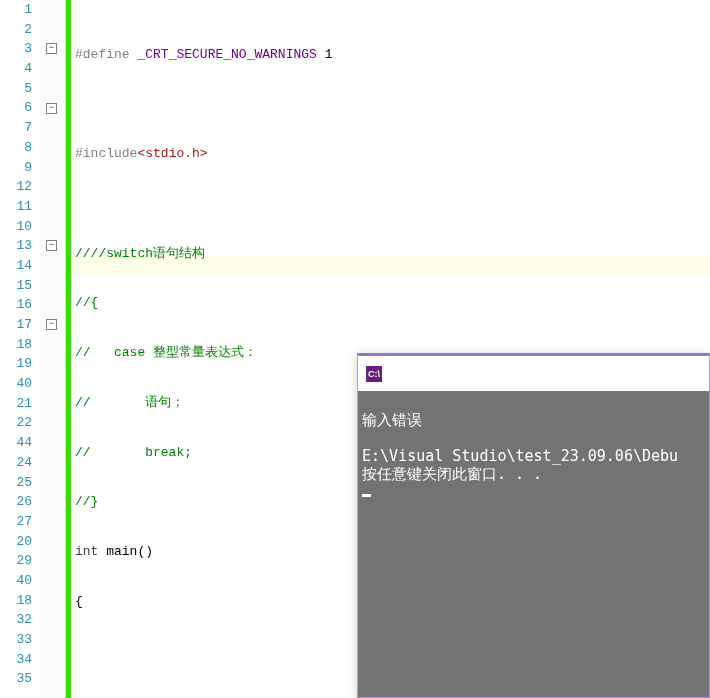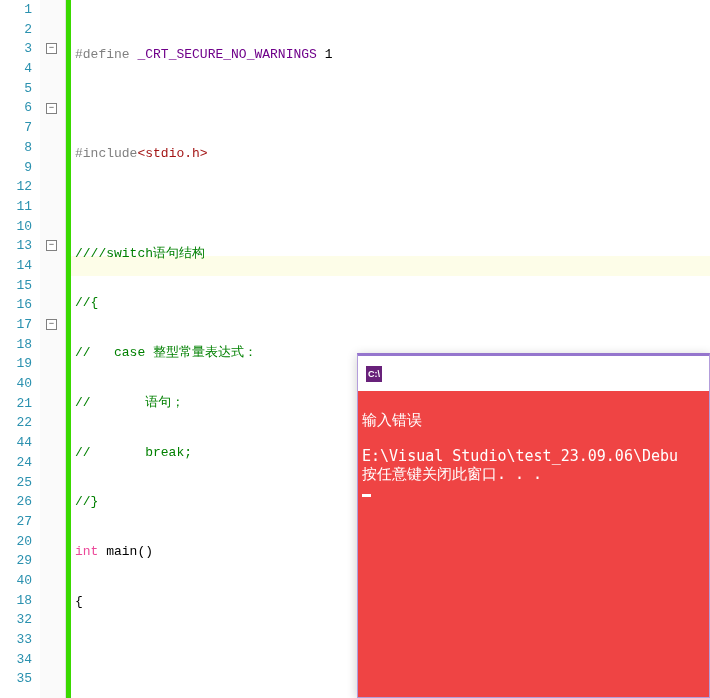--- a/index.html
+++ b/index.html
@@ -53,21 +53,21 @@
   .code {
     flex: 1;
     padding-left: 4px;
     white-space: pre;
     position: relative;
   }
   .code .line { height: 19.7px; line-height: 19.7px; }
   .hl-line { background: #fdfde8; position:absolute; left:0; right:0; height:19.7px; z-index:-1; }
   .kw-pp   { color: #808080; }
   .kw-def  { color: #6f008a; }
-  .kw-blue { color: #ec4899; }
+  .kw-blue { color: #404040; }
   .kw-green{ color: #008000; }
   .kw-str  { color: #a31515; }
   
   .console-win {
     position: absolute;
     left: 357px;
     top: 353px;
     right: 0;
     bottom: 0;
     border: 1px solid #b39ddb;
@@ -89,21 +89,21 @@
   .console-title .icon {
     width: 16px; height: 16px;
     background: #68217a;
     color: #fff;
     font-size: 9px;
     text-align:center;
     line-height:16px;
     margin-right: 8px;
   }
   .console-body {
-    background: #ef4444;
+    background: #737373;
     color: #fff;
     font-family: "NSimSun", Consolas, monospace;
     font-size: 15px;
     padding: 2px 4px;
     height: calc(100% - 35px);
     white-space: pre;
     line-height: 18px;
   }
   .cursor-blk {
     display:inline-block; width:9px; height:3px; background:#fff; vertical-align: baseline;

